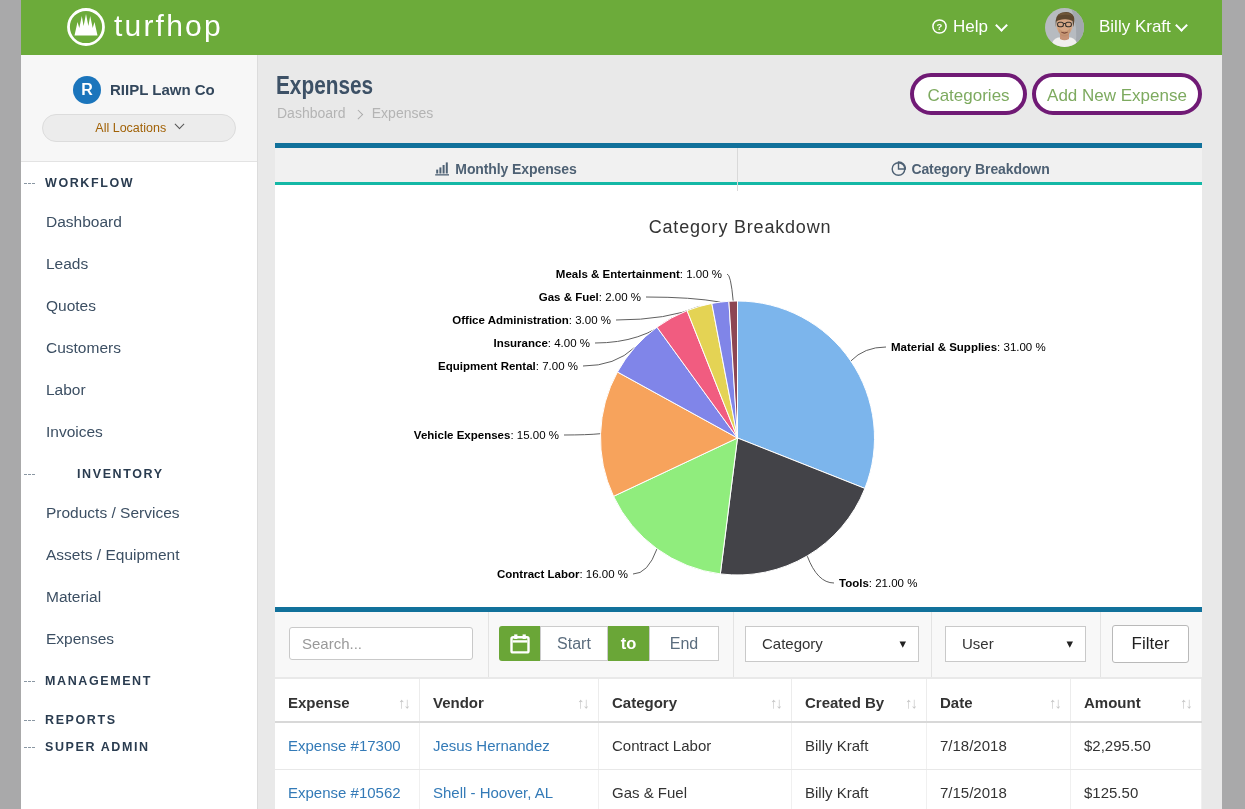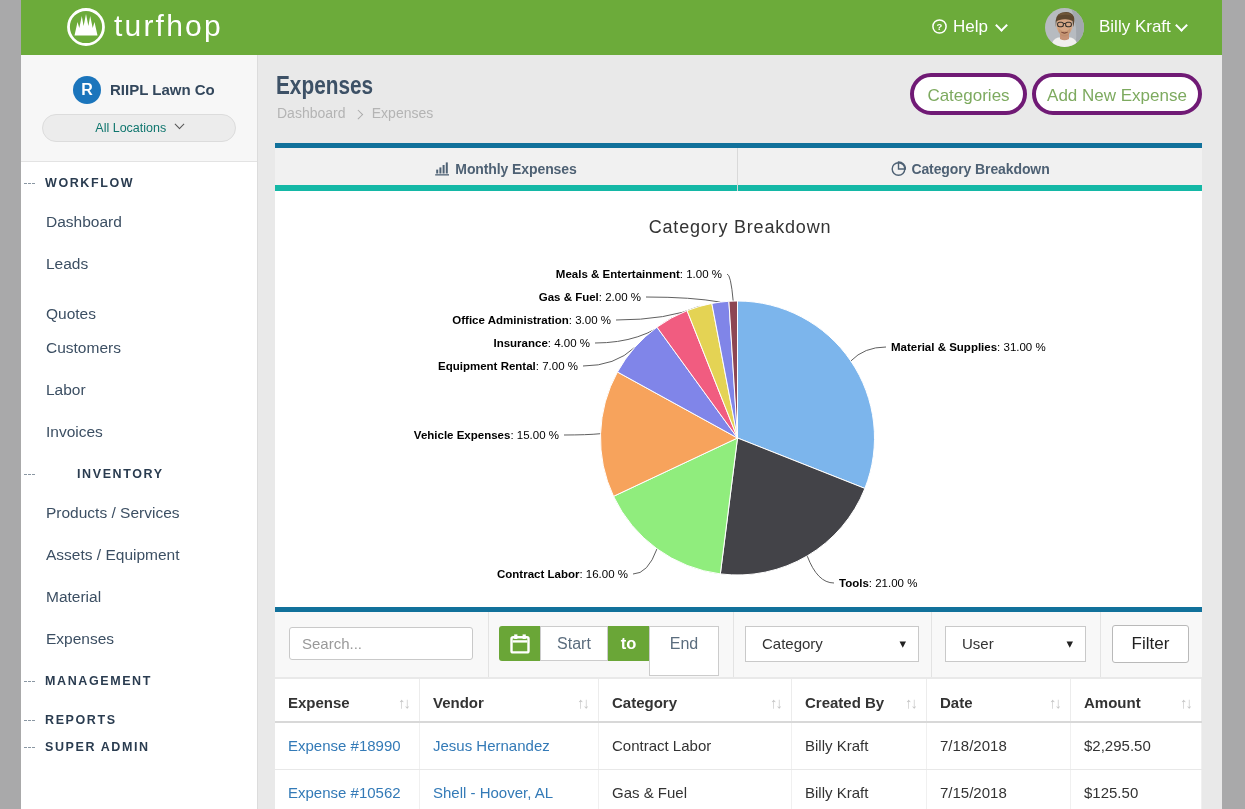--- a/index.html
+++ b/index.html
@@ -19,53 +19,53 @@
 .chev1 { position:absolute; left:976px; top:21px; }
 .avatar { position:absolute; left:1024px; top:8px; width:39px; height:39px; border-radius:50%; overflow:hidden; }
 .user-tx { position:absolute; left:1078px; top:17px; color:#fff; font-size:17px; }
 .chev2 { position:absolute; left:1156px; top:21px; }
 
 
 .sidebar { position:absolute; left:0; top:55px; width:237px; height:754px; background:#fff; border-right:1px solid #dcdcdc; }
 .orgblock { position:absolute; left:0; top:0; width:236px; height:107px; background:#f7f7f7; border-bottom:1px solid #e3e3e3; }
 .rcircle { position:absolute; left:52px; top:21px; width:28px; height:28px; border-radius:50%; background:#1b75bc; color:#fff; font-size:16px; font-weight:bold; text-align:center; line-height:28px; }
 .orgname { position:absolute; left:89px; top:26px; color:#33475c; font-size:15px; font-weight:bold; }
-.locpill { position:absolute; left:21px; top:59px; width:194px; height:28px; background:#ececec; border:1px solid #dcdcdc; border-radius:14px; color:#0f766e; font-size:12.5px; text-align:center; line-height:26px; }
+.locpill { position:absolute; left:21px; top:59px; width:194px; height:28px; background:#ececec; border:1px solid #dcdcdc; border-radius:14px; color:#a16207; font-size:12.5px; text-align:center; line-height:26px; }
 .locpill .chev { width:7px; height:7px; border-color:#555; border-width:1.5px; margin-left:6px; transform:rotate(45deg) translate(-3px,-3px); }
 .nav-sec { position:absolute; left:24px; color:#2a3c50; font-size:12.5px; font-weight:bold; letter-spacing:1.6px; }
 .nav-sec:before { content:""; position:absolute; left:-21px; top:7px; width:11px; border-top:1.5px dashed #8a97a3; }
 .nav-it { position:absolute; left:25px; color:#3c4f63; font-size:15.5px; }
 
 
 .main { position:absolute; left:237px; top:55px; width:964px; height:754px; }
 .ptitle { position:absolute; left:18px; top:15px; color:#3d5166; font-size:26px; font-weight:bold; transform:scaleX(0.80); transform-origin:left top; }
 .bcrumb { position:absolute; left:19px; top:50px; color:#b4b4b4; font-size:14px; }
 .bchev { display:inline-block; width:6.5px; height:6.5px; border-right:1.5px solid #aaa; border-top:1.5px solid #aaa; transform:rotate(45deg); margin:1px 6px; }
 .gbtn { position:absolute; height:42px; background:#fff; border:4px solid #701a75; border-radius:21px; color:#7daa5f; font-size:17px; text-align:center; line-height:38px; }
 .btn1 { left:652px; top:18px; width:117px; }
 .btn2 { left:774px; top:18px; width:170px; }
 
 
 .card1 { position:absolute; left:17px; top:88px; width:927px; height:465px; background:#fff; border-top:5px solid #11719b; }
-.tabs { position:absolute; left:0; top:0; width:927px; height:43px; background:#f1f1f1; border-bottom:6px solid #14b8a6; }
+.tabs { position:absolute; left:0; top:0; width:927px; height:37px; background:#f1f1f1; border-bottom:3px solid #14b8a6; }
 .tab { position:absolute; top:0; height:43px; line-height:43px; text-align:center; color:#4e6174; font-size:14px; font-weight:bold; letter-spacing:-0.1px; }
 .tab1 { left:0; width:463px; border-right:1px solid #d9d9d9; }
 .tab2 { left:464px; width:463px; }
 .tab svg { vertical-align:-2px; margin-right:5px; }
 
 
 .card2 { position:absolute; left:17px; top:552px; width:927px; height:70px; background:#f8f8f8; border-top:5px solid #11719b; }
 .fsep { position:absolute; top:0; width:1px; height:65px; background:#e3e3e3; }
 .fsearch { position:absolute; left:14px; top:15px; width:184px; height:33px; background:#fff; border:1px solid #c9c9c9; border-radius:3px; color:#999; font-size:15px; line-height:31px; padding-left:12px; }
 .dgroup { position:absolute; left:224px; top:14px; width:220px; height:35px; }
 .dcal { position:absolute; left:0; top:0; width:41px; height:35px; background:#6aa637; border-radius:3px 0 0 3px; }
 .dcal svg { position:absolute; left:11px; top:8px; }
 .dstart { position:absolute; left:41px; top:0; width:68px; height:35px; background:#fff; border:1px solid #ccc; color:#5b6d7e; font-size:16px; text-align:center; line-height:33px; }
 .dto { position:absolute; left:109px; top:0; width:41px; height:35px; background:#6aa637; color:#fff; font-size:16.5px; font-weight:600; text-align:center; line-height:35px; }
-.dend { position:absolute; left:150px; top:0; width:70px; height:50px; background:#fff; border:1px solid #ccc; color:#5b6d7e; font-size:16px; text-align:center; line-height:33px; }
+.dend { position:absolute; left:150px; top:0; width:70px; height:35px; background:#fff; border:1px solid #ccc; color:#5b6d7e; font-size:16px; text-align:center; line-height:33px; }
 .fsel { position:absolute; top:14px; height:36px; background:#fff; border:1px solid #c9c9c9; color:#333; font-size:15px; line-height:34px; padding-left:16px; }
 .fsel:after { content:"▾"; position:absolute; right:12px; top:0; color:#222; font-size:13px; }
 .sel1 { left:470px; width:174px; }
 .sel2 { left:670px; width:141px; }
 .fbtn { position:absolute; left:837px; top:13px; width:77px; height:38px; background:#fff; border:1px solid #b9b9b9; border-radius:3px; color:#222; font-size:17px; text-align:center; line-height:36px; }
 
 
 .tbl { position:absolute; left:17px; top:624px; width:927px; height:130px; background:#fff; }
 .th { position:absolute; top:0; height:42px; font-weight:bold; color:#333; font-size:15px; line-height:47px; padding-left:13px; border-right:1px solid #ececec; }
 .sorti { position:absolute; right:10px; top:0; color:#c6c6c6; font-size:15px; letter-spacing:-2px; font-weight:normal; }
@@ -118,21 +118,21 @@
 
   <div class="sidebar">
     <div class="orgblock">
       <div class="rcircle">R</div>
       <div class="orgname">RIIPL Lawn Co</div>
       <div class="locpill">All Locations <span class="chev"></span></div>
     </div>
     <div class="nav-sec" style="top:121px;">WORKFLOW</div>
     <div class="nav-it" style="top:158px;">Dashboard</div>
     <div class="nav-it" style="top:200px;">Leads</div>
-    <div class="nav-it" style="top:242px;margin-top:8px;">Quotes</div>
+    <div class="nav-it" style="top:242px;">Quotes</div>
     <div class="nav-it" style="top:284px;">Customers</div>
     <div class="nav-it" style="top:326px;">Labor</div>
     <div class="nav-it" style="top:368px;">Invoices</div>
     <div class="nav-sec" style="top:412px;padding-left:32px;">INVENTORY</div>
     <div class="nav-it" style="top:449px;">Products / Services</div>
     <div class="nav-it" style="top:491px;">Assets / Equipment</div>
     <div class="nav-it" style="top:533px;">Material</div>
     <div class="nav-it" style="top:575px;">Expenses</div>
     <div class="nav-sec" style="top:619px;">MANAGEMENT</div>
     <div class="nav-sec" style="top:658px;">REPORTS</div>
@@ -220,21 +220,21 @@
     </div>
 
     <div class="tbl">
       <div class="th" style="left:0;width:145px;">Expense<span class="sorti">↑↓</span></div>
       <div class="th" style="left:145px;width:179px;">Vendor<span class="sorti">↑↓</span></div>
       <div class="th" style="left:324px;width:193px;">Category<span class="sorti">↑↓</span></div>
       <div class="th" style="left:517px;width:135px;">Created By<span class="sorti">↑↓</span></div>
       <div class="th" style="left:652px;width:144px;">Date<span class="sorti">↑↓</span></div>
       <div class="th" style="left:796px;width:131px;">Amount<span class="sorti">↑↓</span></div>
       <div class="thead-b"></div>
-      <div class="td lnk r1" style="left:0;width:145px;">Expense #18990</div>
+      <div class="td lnk r1" style="left:0;width:145px;">Expense #17300</div>
       <div class="td lnk r1" style="left:145px;width:179px;">Jesus Hernandez</div>
       <div class="td r1" style="left:324px;width:193px;">Contract Labor</div>
       <div class="td r1" style="left:517px;width:135px;">Billy Kraft</div>
       <div class="td r1" style="left:652px;width:144px;">7/18/2018</div>
       <div class="td r1" style="left:796px;width:131px;">$2,295.50</div>
       <div class="rowsep"></div>
       <div class="td lnk r2" style="left:0;width:145px;">Expense #10562</div>
       <div class="td lnk r2" style="left:145px;width:179px;">Shell - Hoover, AL</div>
       <div class="td r2" style="left:324px;width:193px;">Gas &amp; Fuel</div>
       <div class="td r2" style="left:517px;width:135px;">Billy Kraft</div>

